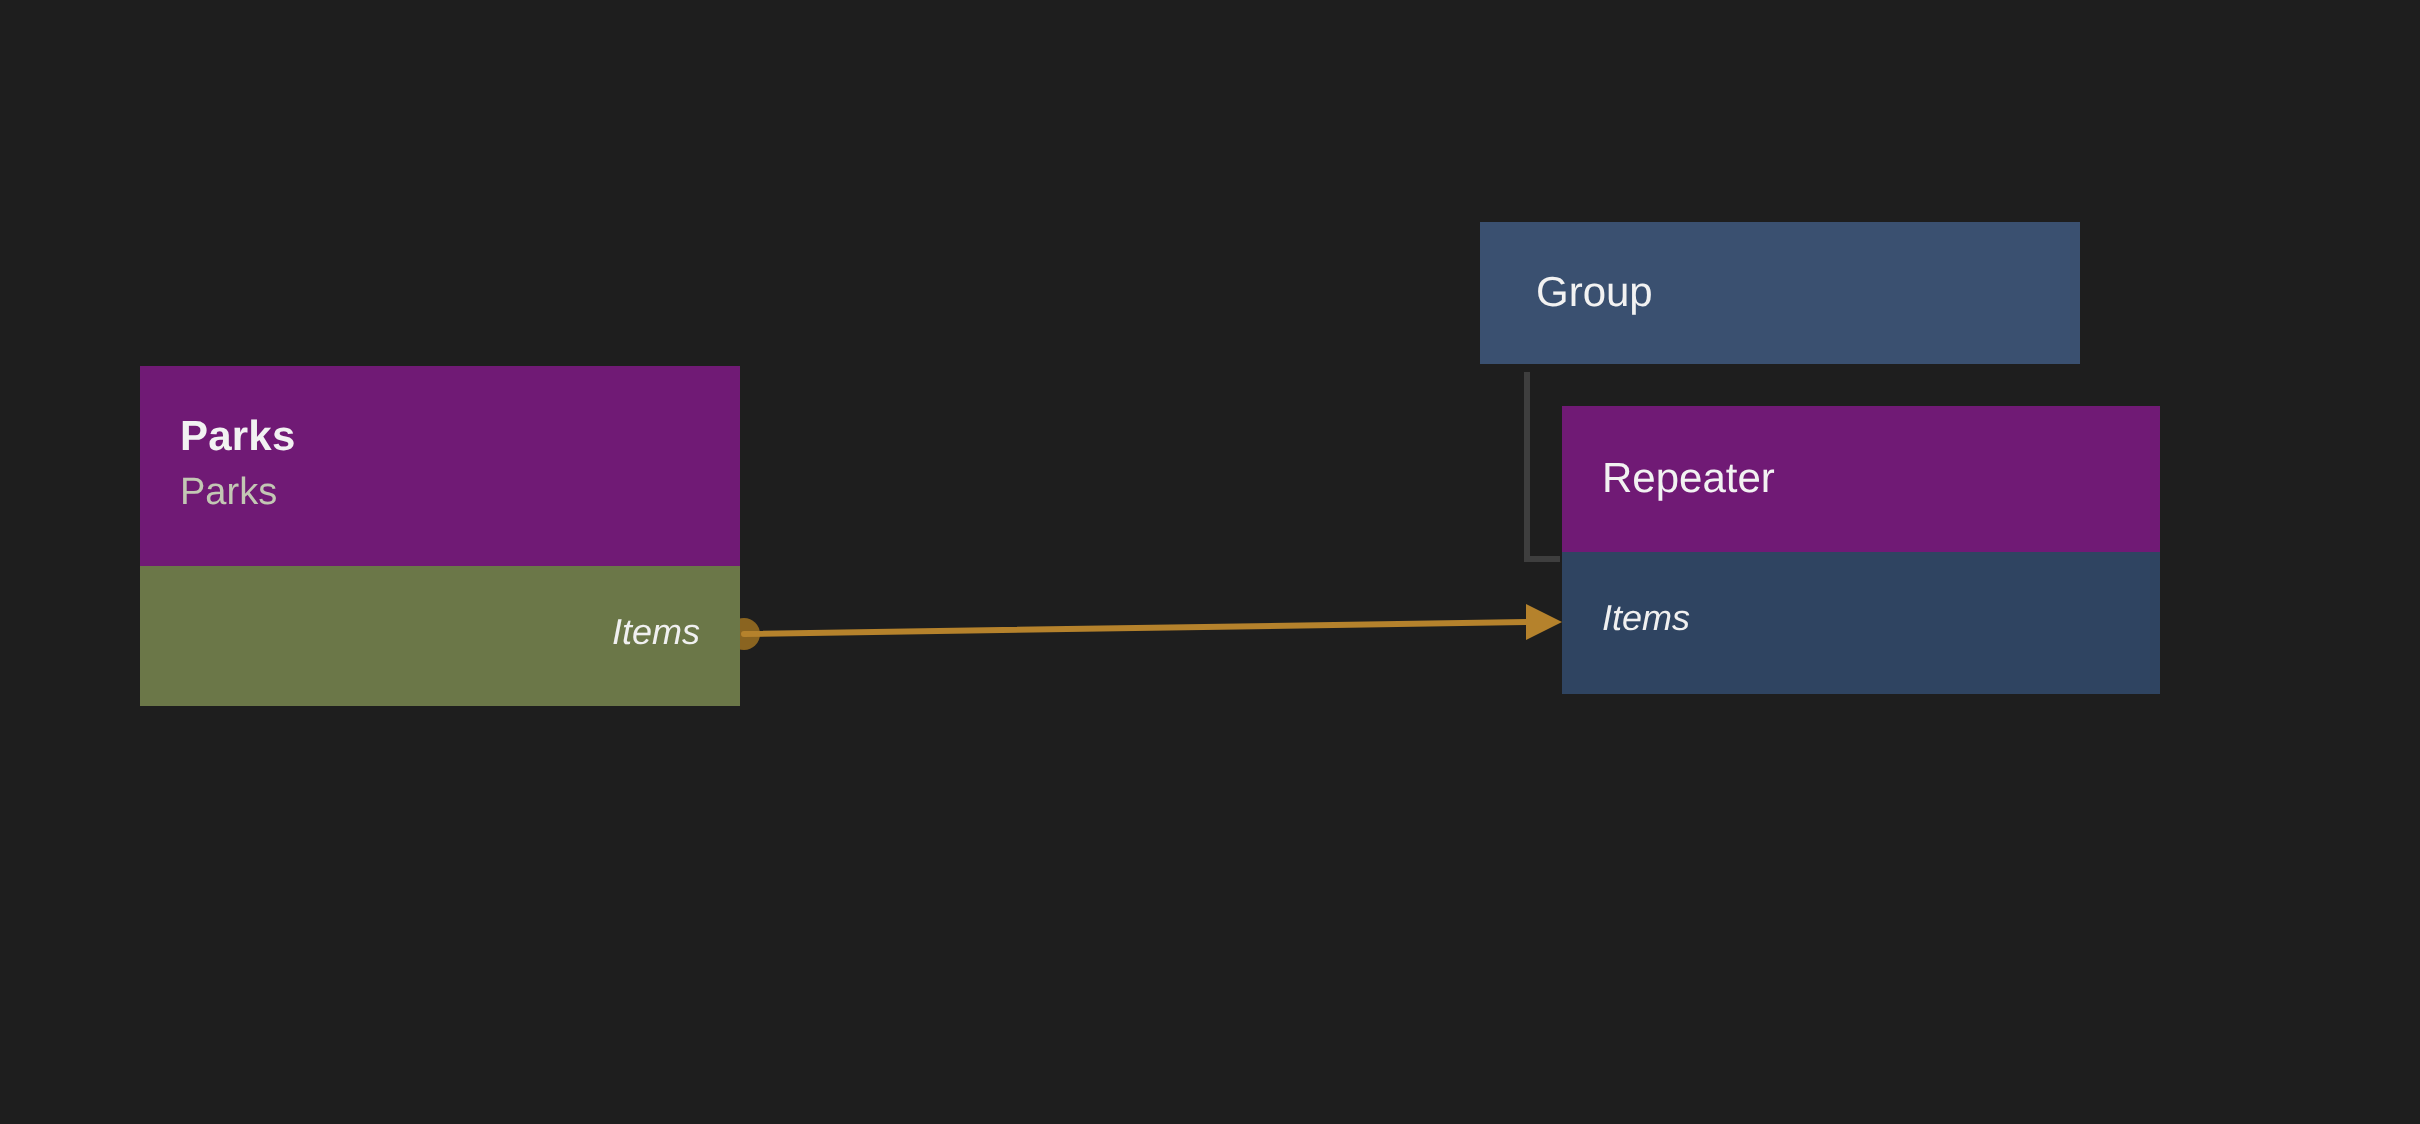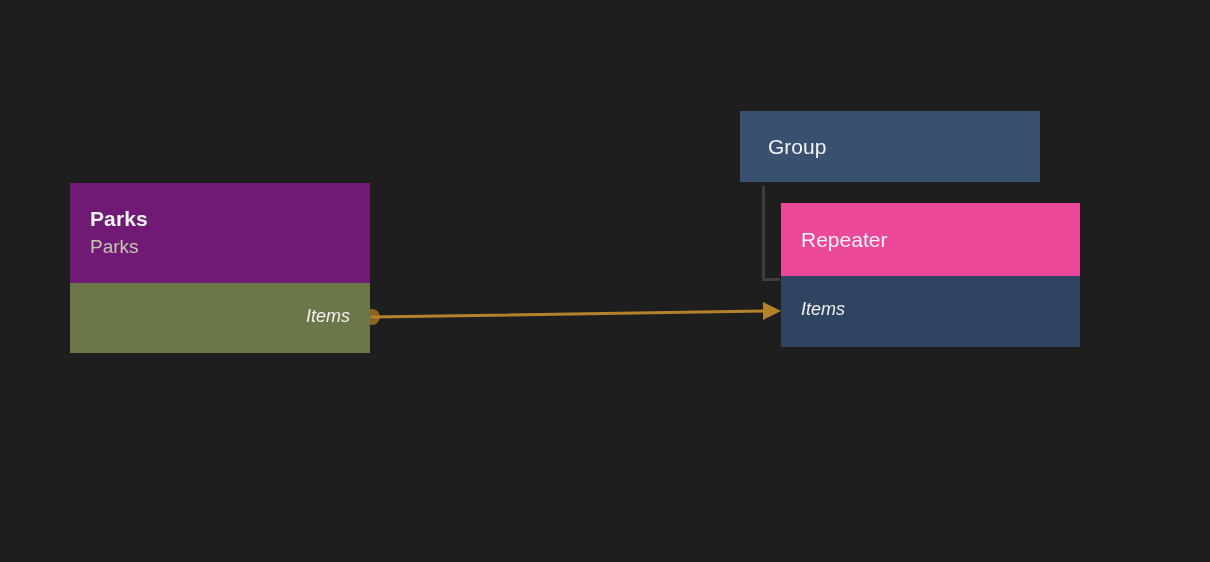--- a/index.html
+++ b/index.html
@@ -114,21 +114,21 @@
   
   #node-repeater {
     left: 781px;
     top: 203px;
     width: 299px;
     height: 144px;
   }
   #node-repeater .node-header {
     width: 100%;
     height: 73px;
-    background: #ec4899;
+    background: #701a75;
     padding-left: 20px;
     justify-content: center;
   }
   #node-repeater .node-title {
     font-size: 21px;
     font-weight: normal;
     line-height: 27px;
   }
   #node-repeater .node-body {
     width: 100%;

